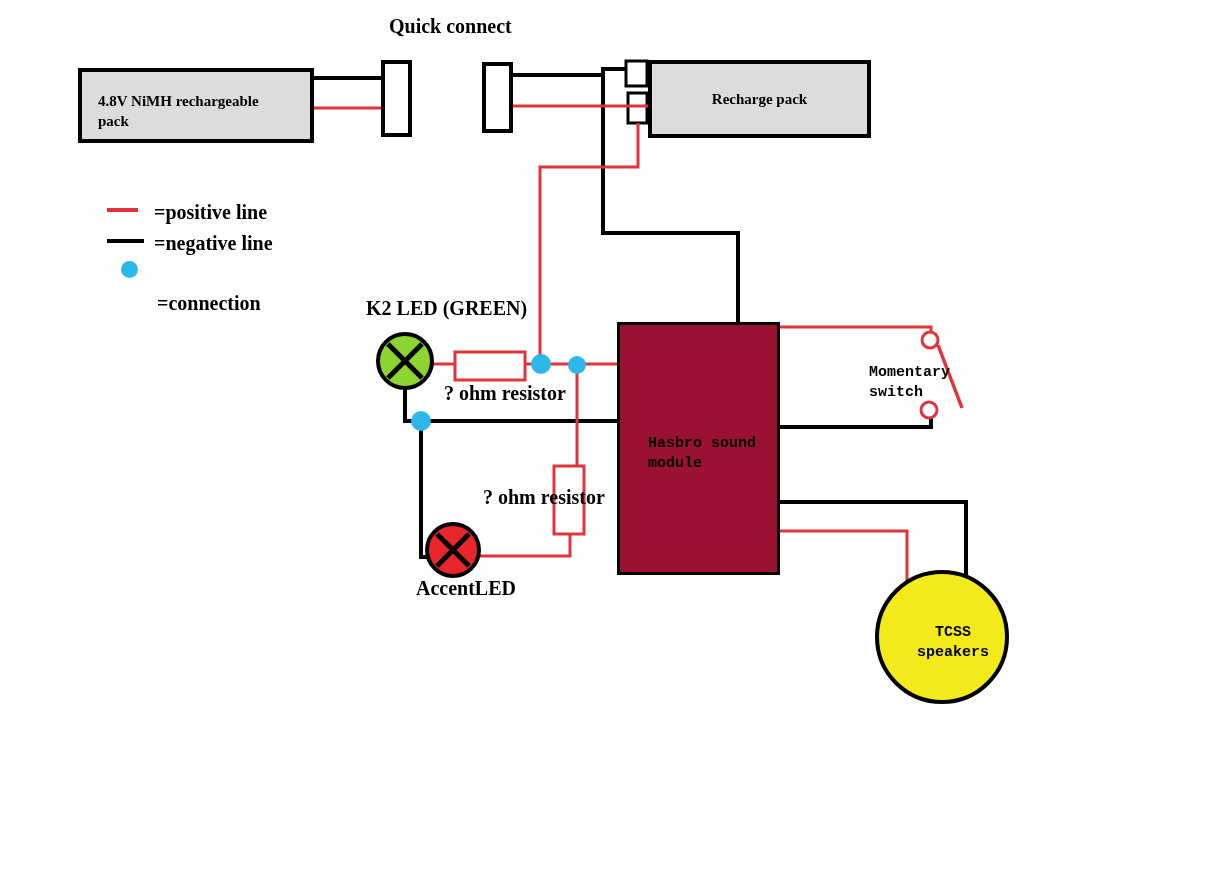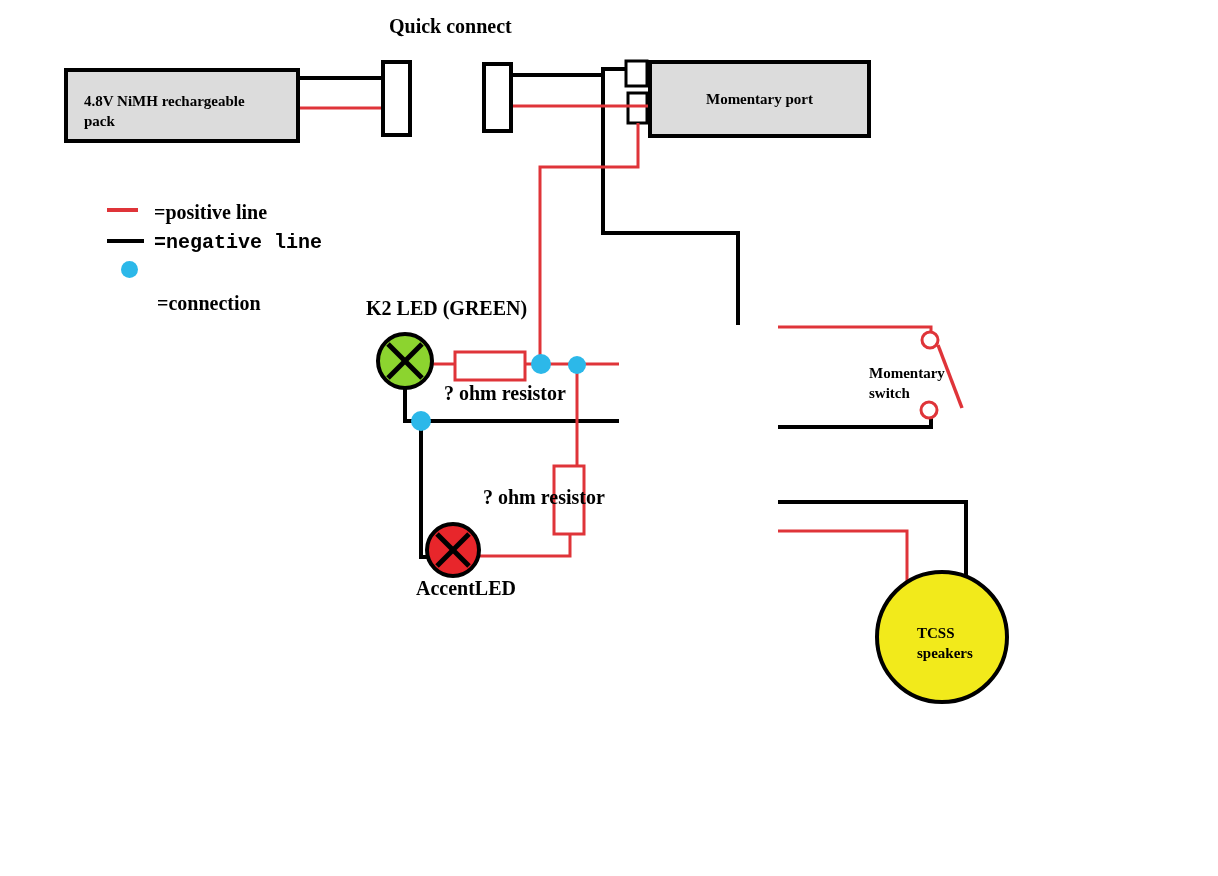--- a/index.html
+++ b/index.html
@@ -4,21 +4,21 @@
 <style>
   html,body{margin:0;padding:0;background:#fff;}
   .canvas{
     position:relative;width:1218px;height:876px;background:#ffffff;overflow:hidden;
     font-family:"Liberation Serif","DejaVu Serif",serif;
   }
   .wires{position:absolute;left:0;top:0;}
   .box{position:absolute;box-sizing:border-box;border:4px solid #000;background:#dcdcdc;}
   .white-box{position:absolute;box-sizing:border-box;border:4px solid #000;background:#fff;}
   .lbl{position:absolute;font-weight:bold;font-size:20px;line-height:18px;color:#000;white-space:nowrap;}
-  .lbl2{position:absolute;font-weight:bold;font-size:15px;line-height:20px;color:#000;white-space:nowrap;}
+  .lbl2{position:absolute;font-weight:bold;font-size:15px;line-height:20px;color:#000;white-space:nowrap;font-family:Liberation Mono, monospace;}
   .battery-text{position:absolute;left:16px;top:19px;width:190px;font-weight:bold;font-size:15px;line-height:20px;color:#000;}
   .port-text{display:flex;align-items:center;justify-content:center;font-weight:bold;font-size:15px;color:#000;}
   .module{position:absolute;box-sizing:border-box;border:3px solid #000;background:#9b1132;}
   .legend-swatch-pos{position:absolute;left:107px;top:208px;width:31px;height:4px;background:#df3439;}
   .legend-swatch-neg{position:absolute;left:107px;top:239px;width:37px;height:4px;background:#000;}
   .legend-swatch-dot{position:absolute;left:121px;top:261px;width:17px;height:17px;border-radius:50%;background:#2cb8e9;}
 </style>
 </head>
 <body>
 
@@ -66,56 +66,62 @@
 
     <g>
       <circle cx="453" cy="550" r="26" fill="#e8262b" stroke="#000" stroke-width="4"></circle>
       <line x1="437" y1="534" x2="469" y2="566" stroke="#000" stroke-width="5"></line>
       <line x1="469" y1="534" x2="437" y2="566" stroke="#000" stroke-width="5"></line>
     </g>
 
     <circle cx="942" cy="637" r="65" fill="#f2ea1b" stroke="#000" stroke-width="4"></circle>
   </svg>
 
-  <div class="box" style="left:64px;top:68px;width:236px;height:75px;padding-left:28px;">
+  <div class="box" style="left:78px;top:68px;width:236px;height:75px;padding-left:28px;">
     <div class="battery-text">4.8V NiMH rechargeable pack</div>
   </div>
 
   <div class="white-box" style="left:381px;top:60px;width:31px;height:77px;"></div>
   <div class="white-box" style="left:482px;top:62px;width:31px;height:71px;"></div>
 
   <div class="box port-text" style="left:648px;top:60px;width:223px;height:78px;">
-    <span>Momentary port</span>
+    <span>Recharge pack</span>
   </div>
 
+  <div class="module" style="left:617px;top:322px;width:163px;height:253px;">
+    <div class="lbl2" style="position:absolute;left:28px;top:109px;">
+      <div>Hasbro sound</div>
+      <div>module</div>
+    </div>
+  </div>
 
   <div class="lbl" style="left:389px;top:17px;">Quick connect</div>
 
   <div class="lbl" style="left:366px;top:299px;">K2 LED (GREEN)</div>
 
   <div class="lbl" style="left:444px;top:384px;">? ohm resistor</div>
 
   <div class="lbl" style="left:483px;top:488px;">? ohm resistor</div>
 
   <div class="lbl" style="left:416px;top:579px;text-align:right;">AccentLED</div>
 
   <div class="lbl2" style="left:869px;top:363px;">
     <div>Momentary</div>
     <div>switch</div>
   </div>
 
-  <div class="lbl2" style="left:917px;top:623px;">
+  <div class="lbl2" style="left:917px;top:623px;text-align:center;">
     <div>TCSS</div>
     <div>speakers</div>
   </div>
 
   <div>
     <div class="legend-swatch-pos"></div>
     <div class="lbl" style="left:154px;top:203px;">=positive line</div>
 
     <div class="legend-swatch-neg"></div>
-    <div class="lbl" style="left:154px;top:234px;font-family:Liberation Mono, monospace;">=negative line</div>
+    <div class="lbl" style="left:154px;top:234px;">=negative line</div>
 
     <div class="legend-swatch-dot"></div>
     <div class="lbl" style="left:157px;top:262px;margin-top:32px;">=connection</div>
   </div>
 
 </div>
 
 </body></html>

